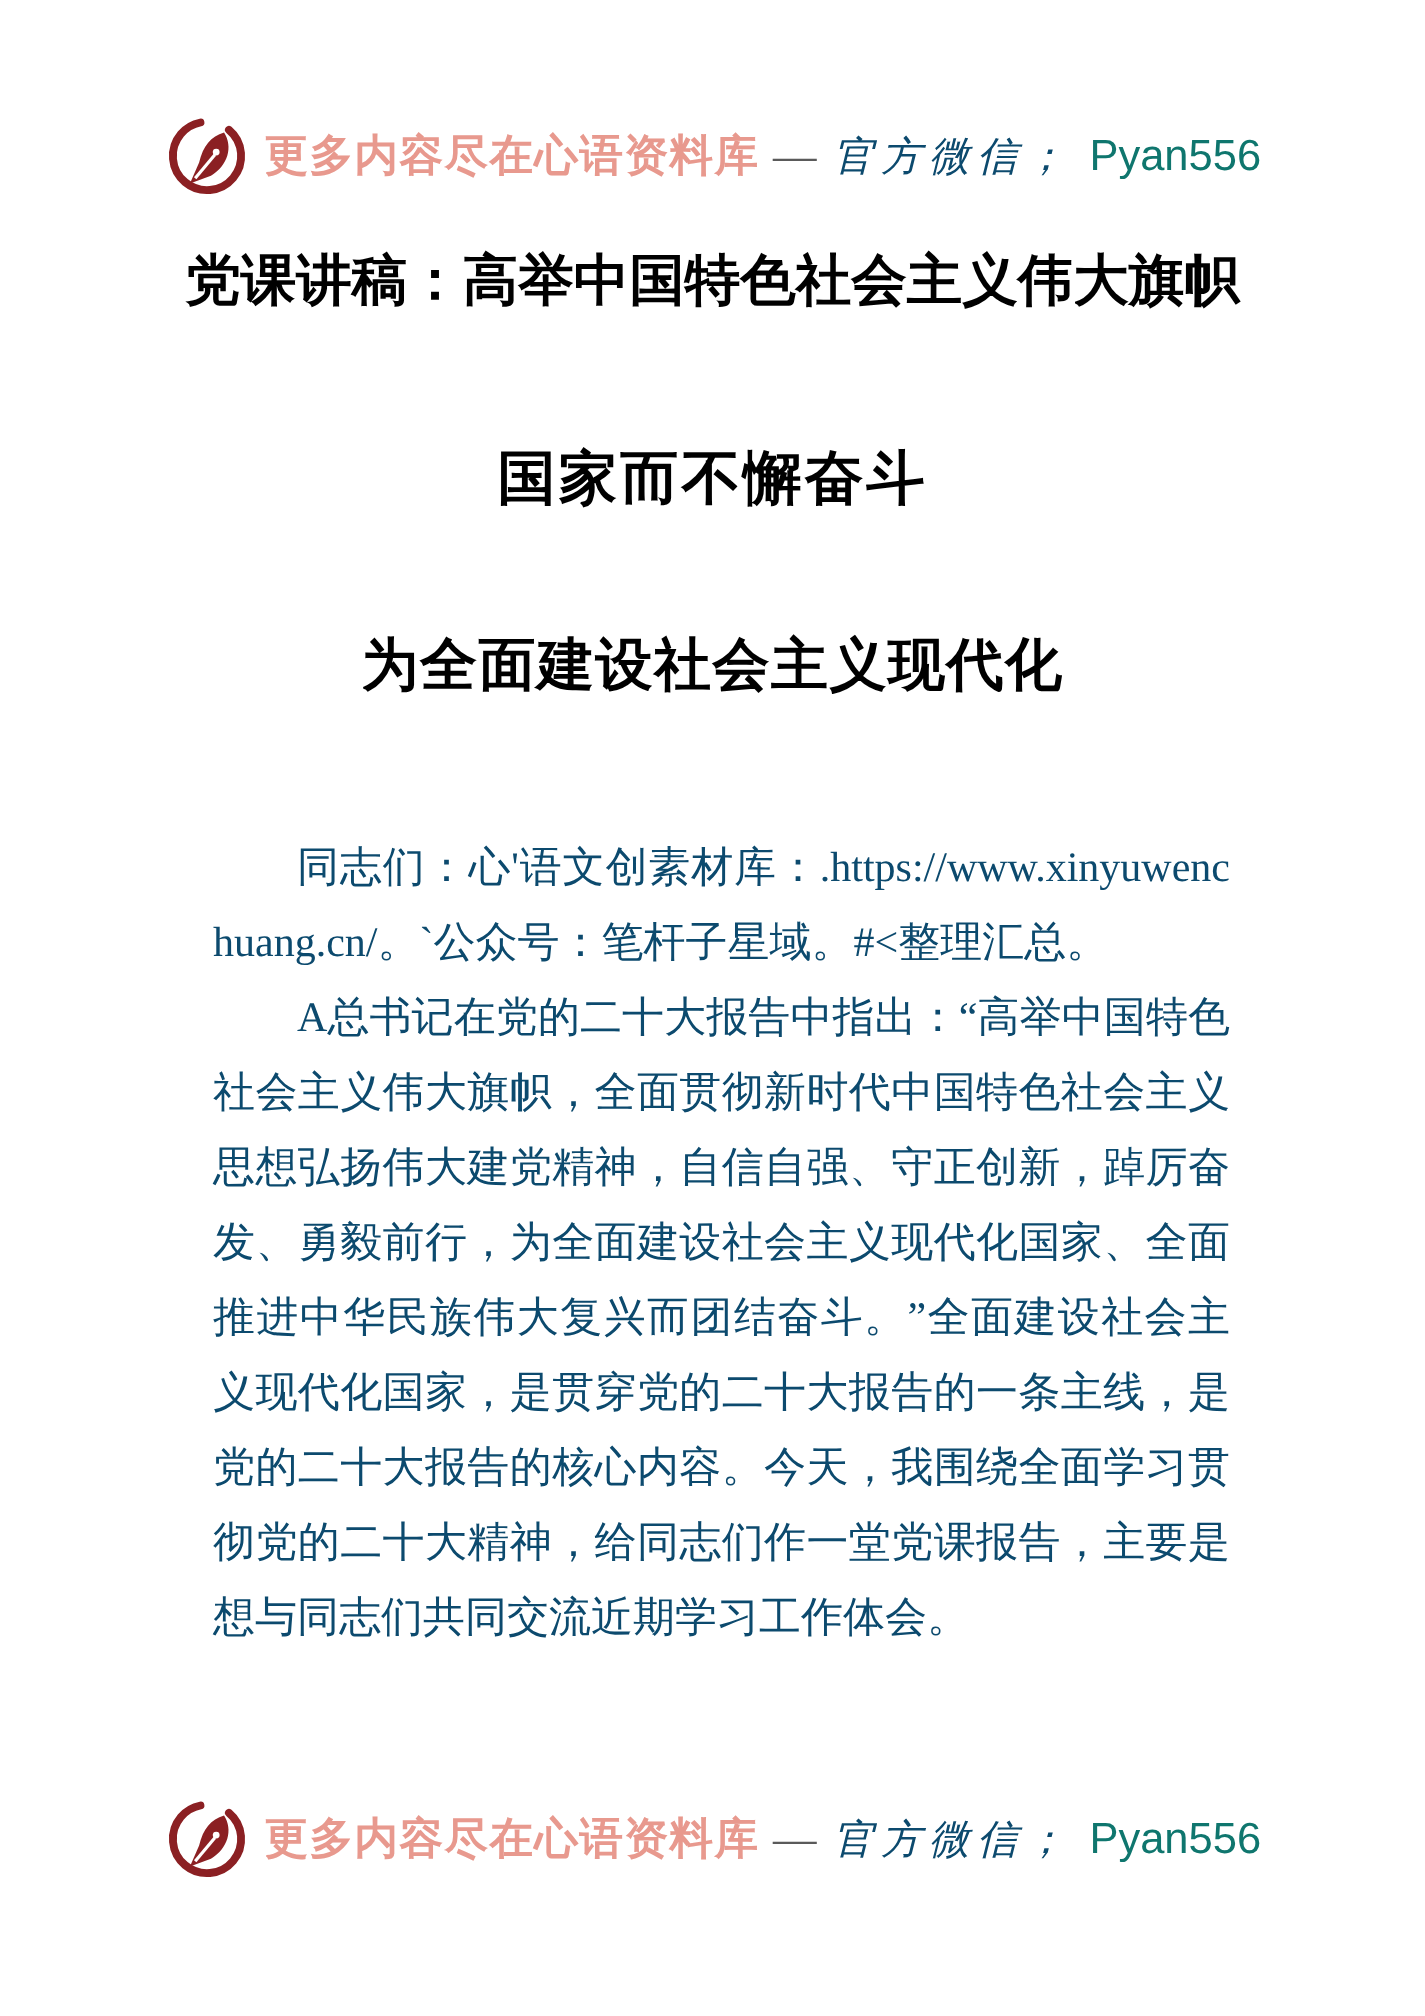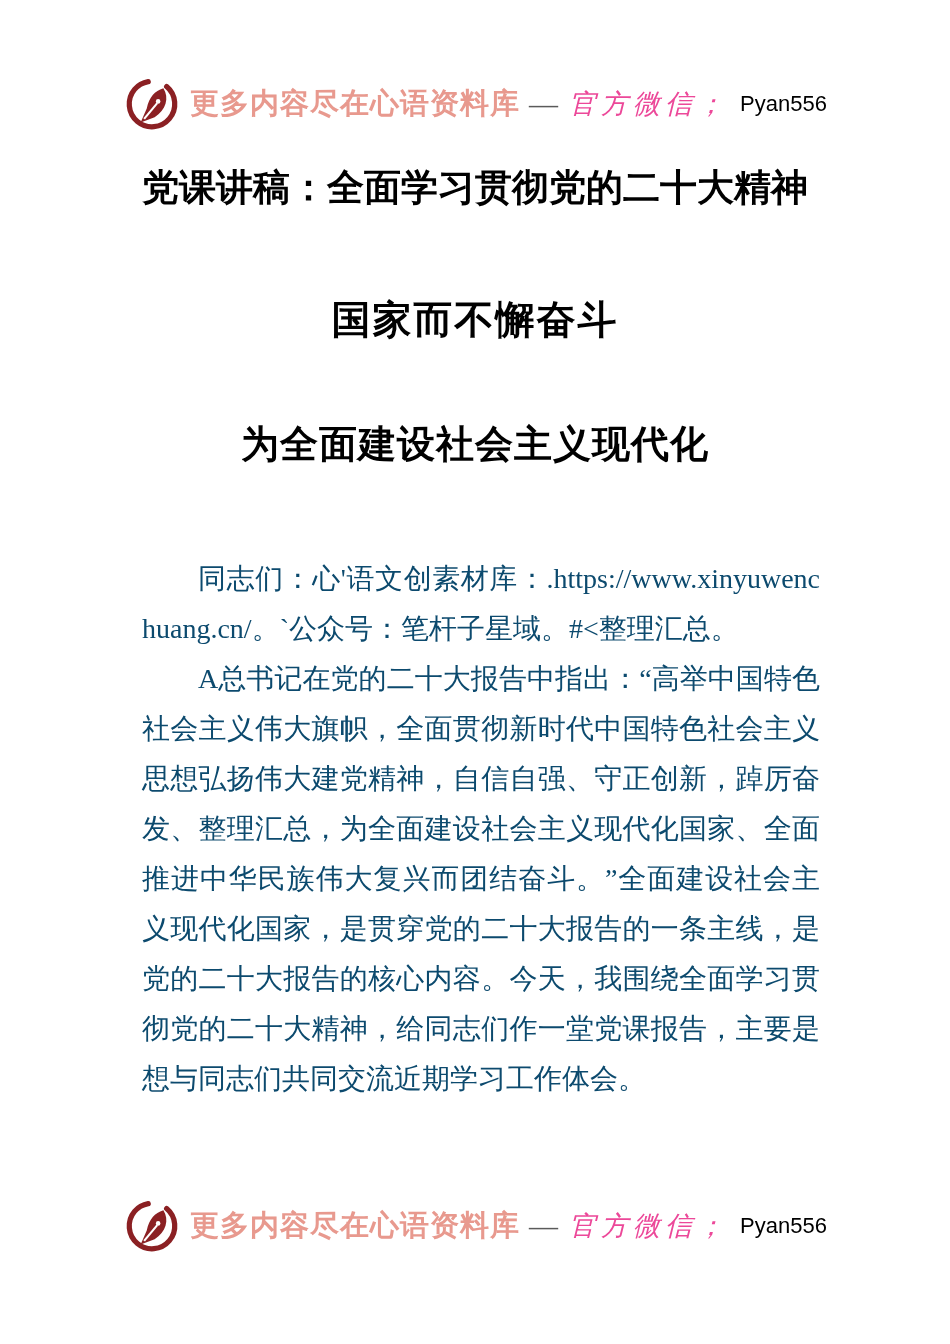--- a/index.html
+++ b/index.html
@@ -23,26 +23,26 @@
   .watermark-footer { top:1198px; }
   .wm-logo { flex:0 0 auto; width:58px; height:56px; }
   .wm-logo svg { display:block; width:58px; height:56px; }
   .wm-brand {
     color:#e8998e; font-size:29px; font-weight:bold;
     letter-spacing:1px;
     font-family:"Liberation Serif", serif;
   }
   .wm-sep { color:#5a5a5a; font-size:29px; margin:0 2px 0 0; }
   .wm-label {
-    color:#ec4899; font-size:27px; font-style:italic;
+    color:#0c4a6e; font-size:27px; font-style:italic;
     letter-spacing:5px;
     font-family:"DejaVu Serif", serif;
   }
   .wm-id {
-    color:#000000; font-size:22px;
+    color:#0f766e; font-size:29px;
     font-family:"Liberation Sans", sans-serif;
     margin-left:2px;
   }
 
   
   .doc-content { padding-top:156px; }
   .doc-title {
     margin:0; text-align:center; font-weight:bold; color:#000;
     font-family:"Liberation Serif", serif;
   }
@@ -73,27 +73,27 @@
         <circle cx="39" cy="29" r="2.6" fill="#ffffff"></circle>
       </svg>
     </span>
     <span class="wm-brand">更多内容尽在心语资料库</span>
     <span class="wm-sep">—</span>
     <span class="wm-label">官方微信；</span>
     <span class="wm-id">Pyan556</span>
   </div>
 
   <div class="doc-content">
-    <h1 class="doc-title title-1">党课讲稿：全面学习贯彻党的二十大精神</h1>
+    <h1 class="doc-title title-1">党课讲稿：高举中国特色社会主义伟大旗帜</h1>
     <h1 class="doc-title title-3">国家而不懈奋斗</h1>
     <h1 class="doc-title title-2">为全面建设社会主义现代化</h1>
 
     <div class="doc-body">
       <p class="p-break-url">同志们：心'语文创素材库：.https://www.xinyuwenchuang.cn/。`公众号：笔杆子星域。#&lt;整理汇总。</p>
-      <p>A总书记在党的二十大报告中指出：“高举中国特色社会主义伟大旗帜，全面贯彻新时代中国特色社会主义思想弘扬伟大建党精神，自信自强、守正创新，踔厉奋发、整理汇总，为全面建设社会主义现代化国家、全面推进中华民族伟大复兴而团结奋斗。”全面建设社会主义现代化国家，是贯穿党的二十大报告的一条主线，是党的二十大报告的核心内容。今天，我围绕全面学习贯彻党的二十大精神，给同志们作一堂党课报告，主要是想与同志们共同交流近期学习工作体会。</p>
+      <p>A总书记在党的二十大报告中指出：“高举中国特色社会主义伟大旗帜，全面贯彻新时代中国特色社会主义思想弘扬伟大建党精神，自信自强、守正创新，踔厉奋发、勇毅前行，为全面建设社会主义现代化国家、全面推进中华民族伟大复兴而团结奋斗。”全面建设社会主义现代化国家，是贯穿党的二十大报告的一条主线，是党的二十大报告的核心内容。今天，我围绕全面学习贯彻党的二十大精神，给同志们作一堂党课报告，主要是想与同志们共同交流近期学习工作体会。</p>
     </div>
   </div>
 
   <div class="watermark watermark-footer">
     <span class="wm-logo">
       <svg viewBox="0 0 64 64" xmlns="http://www.w3.org/2000/svg">
         <circle cx="32" cy="32" r="26" fill="none" stroke="#8b2023" stroke-width="6" stroke-dasharray="140 24" stroke-linecap="round" transform="rotate(-50 32 32)"></circle>
         <path d="M45 14 C52 25 48 39 35 47 L19 53 L26 37 C29 24 35 17 45 14 Z" fill="#8b2023"></path>
         <line x1="23" y1="49" x2="38" y2="31" stroke="#ffffff" stroke-width="2.4"></line>
         <circle cx="39" cy="29" r="2.6" fill="#ffffff"></circle>

